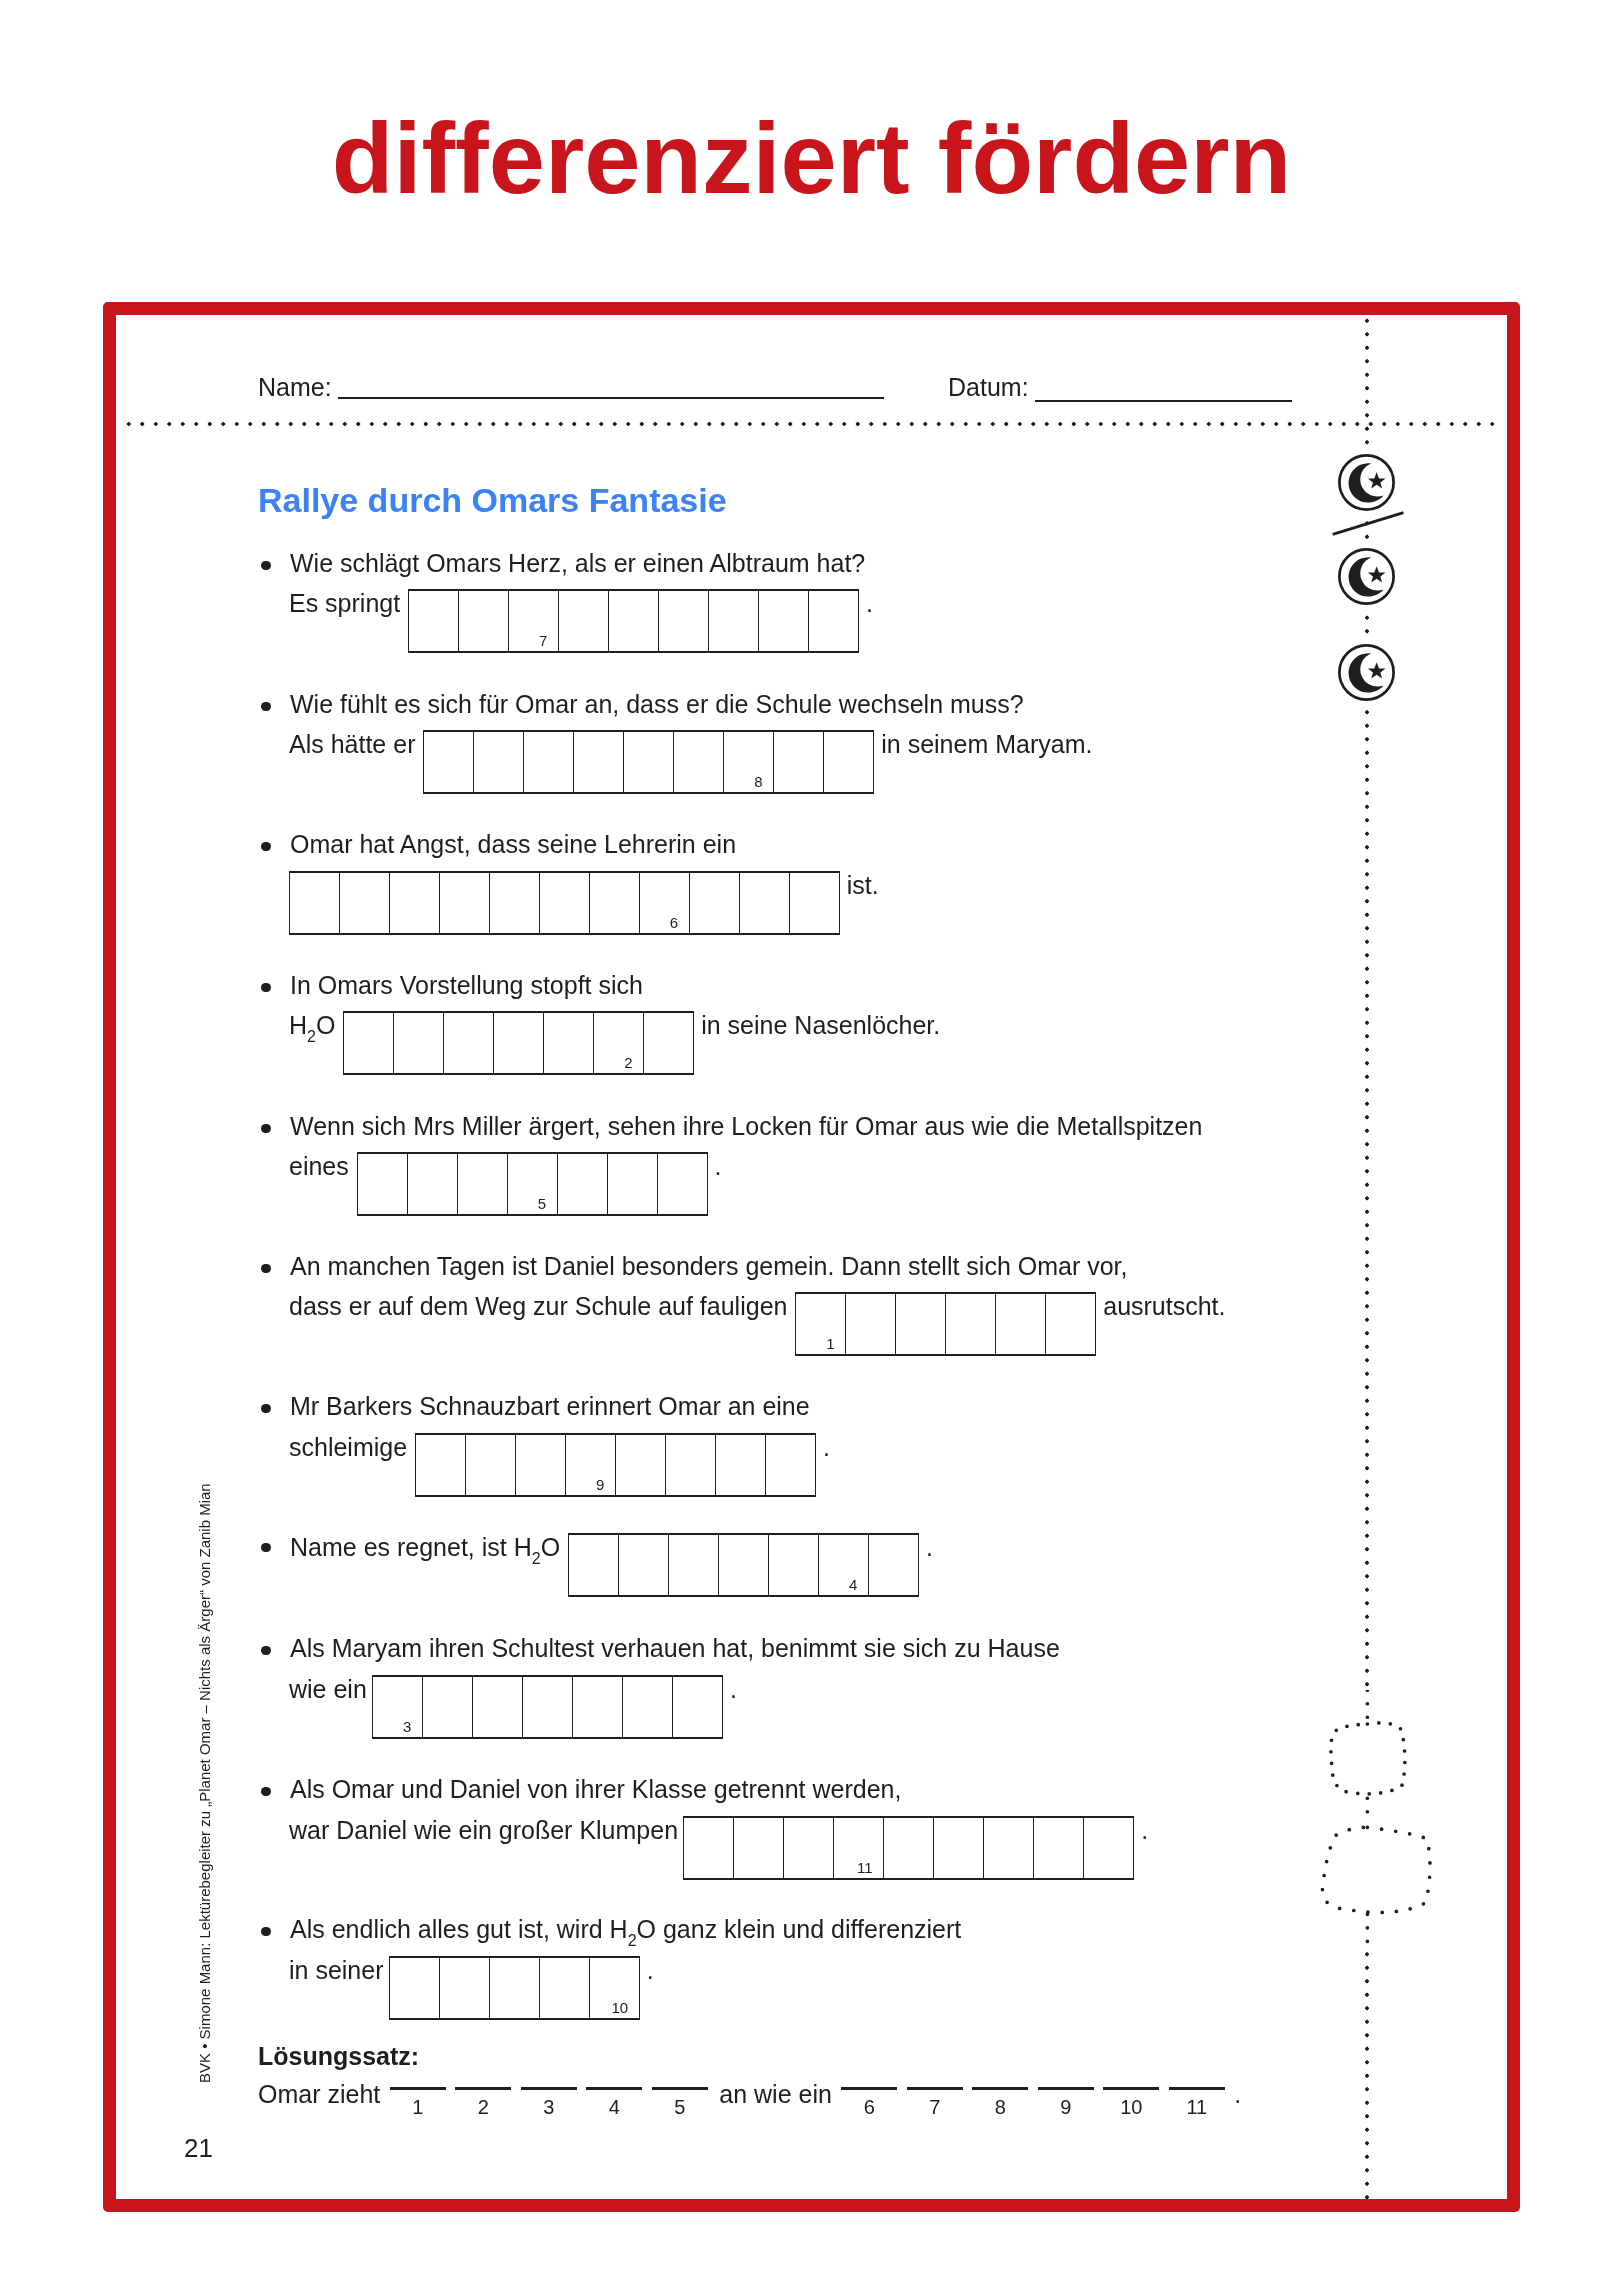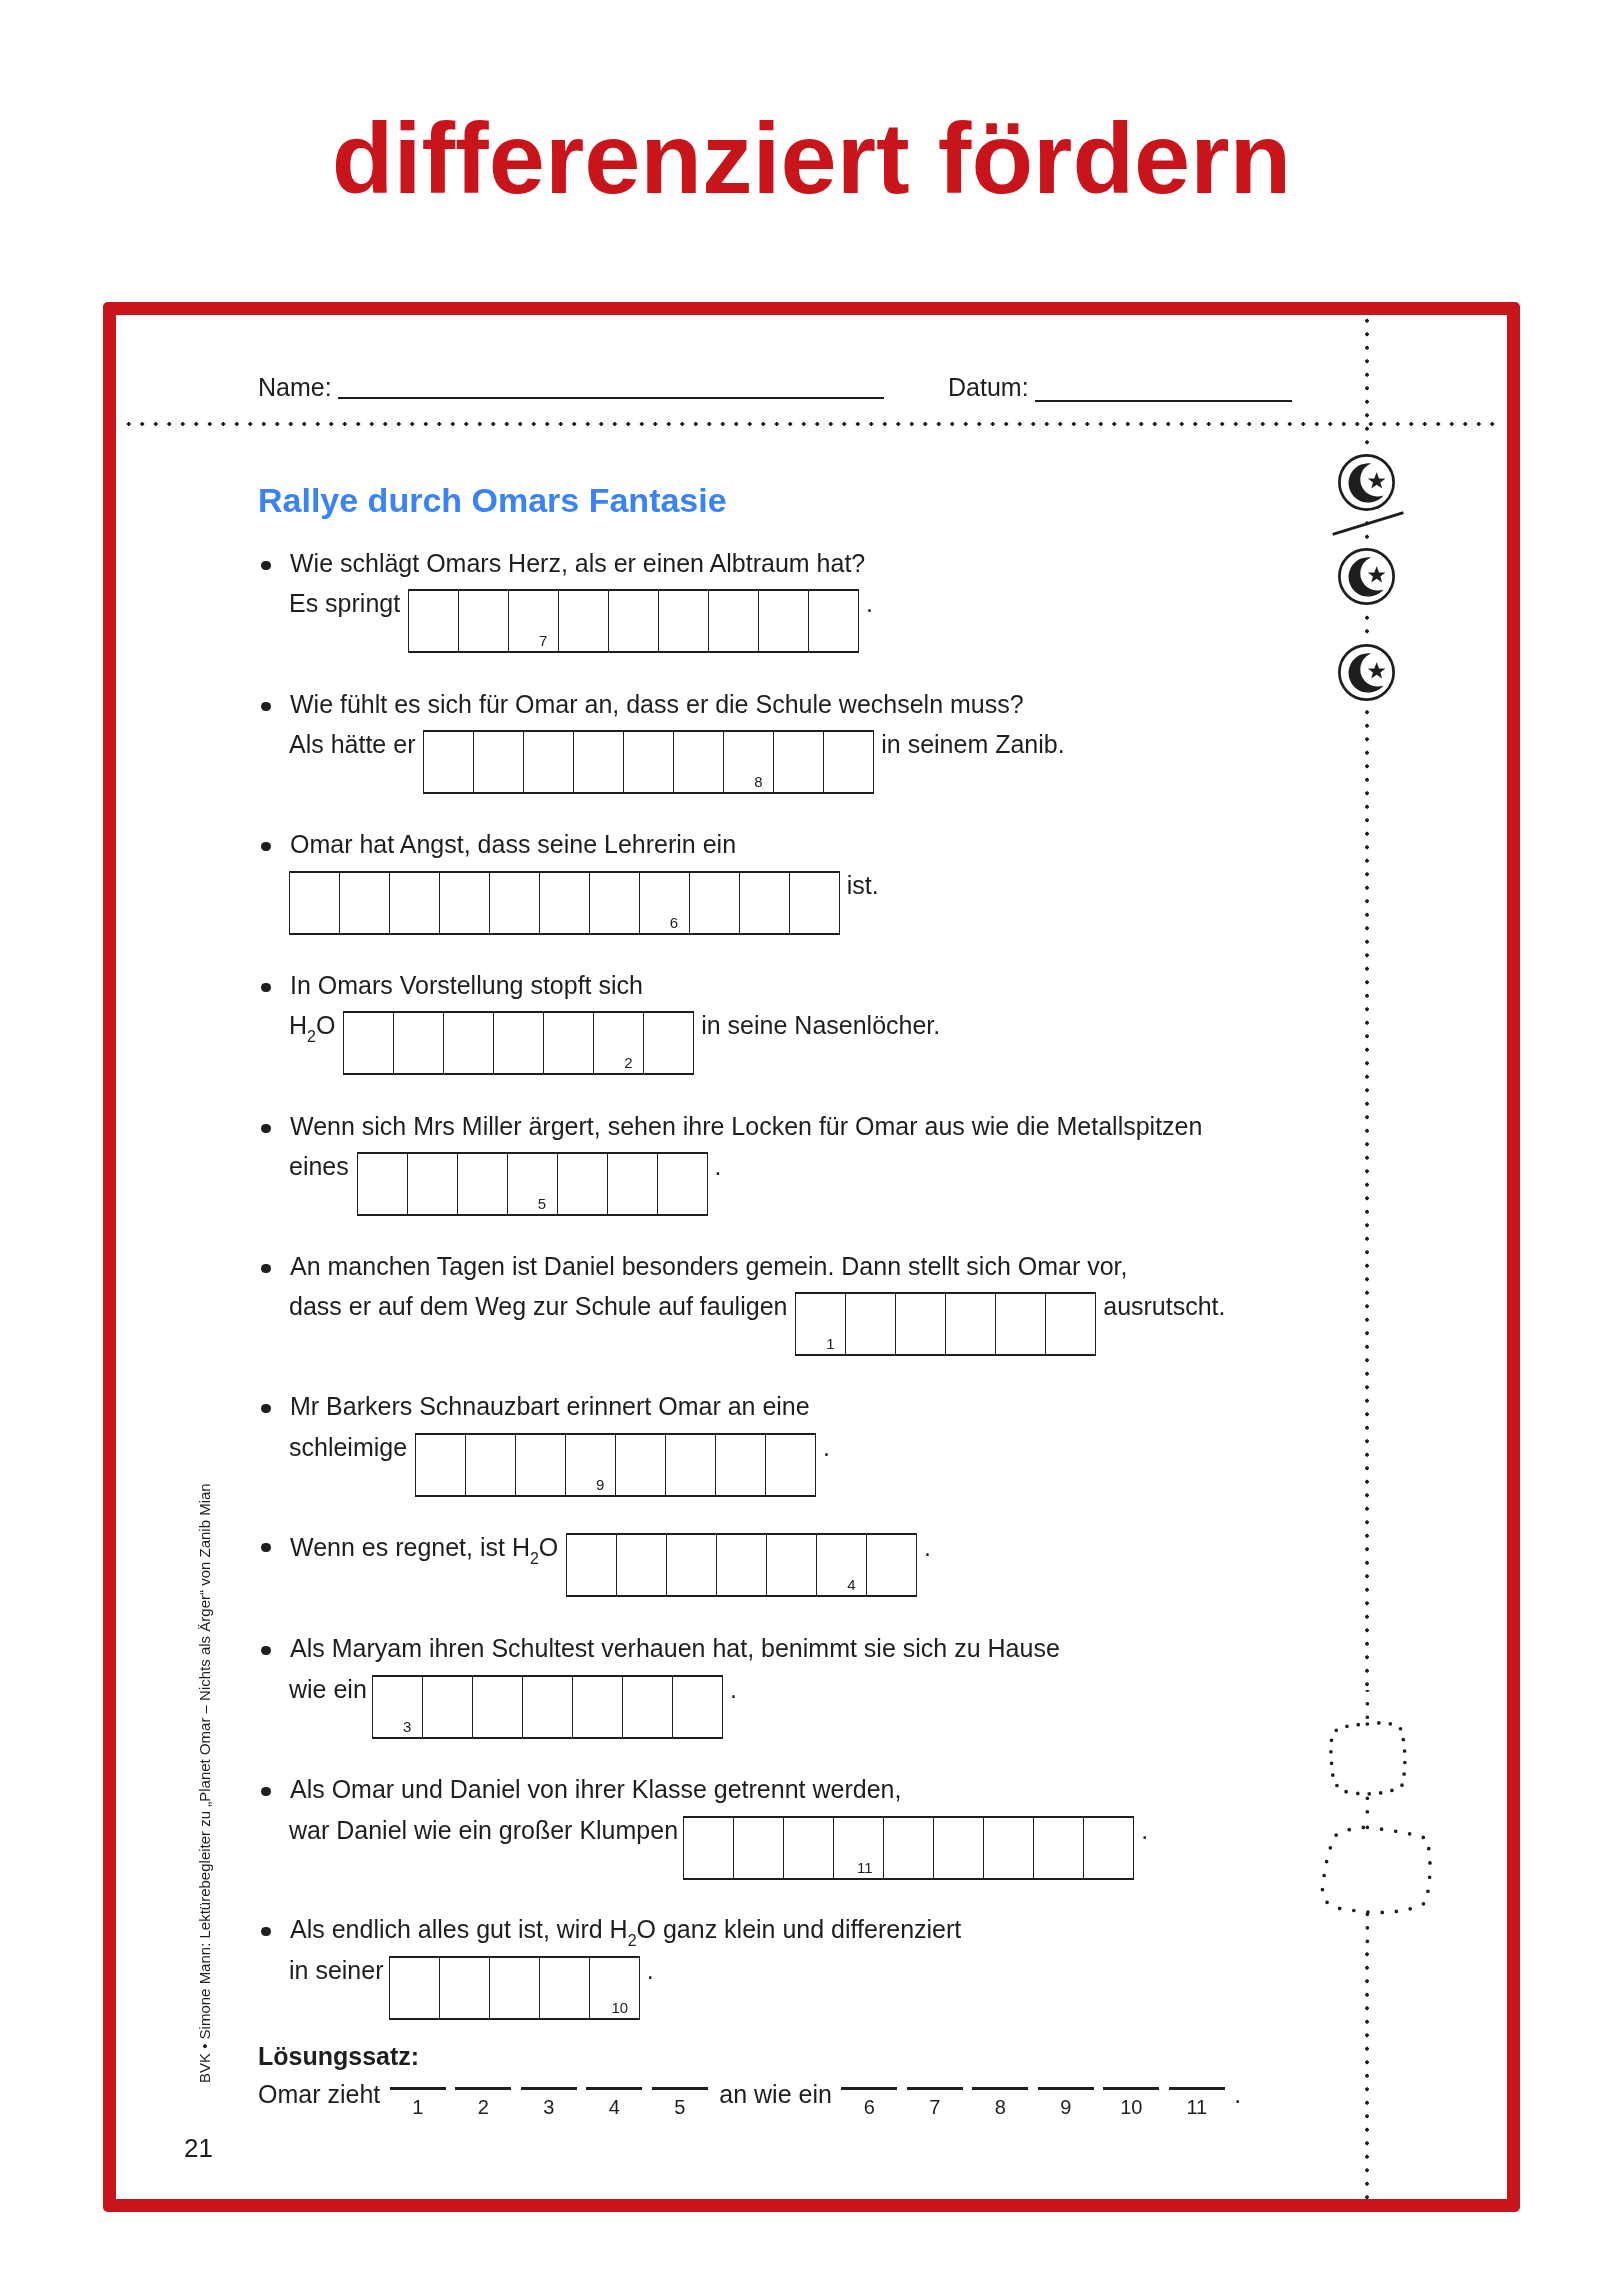--- a/index.html
+++ b/index.html
@@ -99,21 +99,21 @@
       <div class="cell"></div>
       <div class="cell"></div>
       <div class="cell"></div>
       <div class="cell"></div>
       <div class="cell">
         <span class="num">8</span>
       </div>
       <div class="cell"></div>
       <div class="cell"></div>
     </div>
-  <span class="post">in seinem Zanib.</span>
+  <span class="post">in seinem Maryam.</span>
 </div>
 
 <div class="q" style="top:830px">
   <span class="bullet"></span>
   <span class="text">Omar hat Angst, dass seine Lehrerin ein</span>
 </div>
 <div class="ans" style="top:871px">
   <div class="boxes">
       <div class="cell"></div>
       <div class="cell"></div>
@@ -209,21 +209,21 @@
       <div class="cell"></div>
       <div class="cell"></div>
     </div>
   <span class="post">.</span>
 </div>
 
 <div class="ans" style="top:1533px; left:258px">
   <span class="bullet" style="position:relative; width:32px; height:27px; display:inline-block">
     <span style="position:absolute; left:3.4px; top:9.5px; width:9.5px; height:9.5px; border-radius:50%; background:#1e1e1e"></span>
   </span>
-  <span class="pre"><span>Wenn es regnet, ist H</span><span class="sub">2</span><span>O</span></span>
+  <span class="pre"><span>Name es regnet, ist H</span><span class="sub">2</span><span>O</span></span>
   <div class="boxes">
       <div class="cell"></div>
       <div class="cell"></div>
       <div class="cell"></div>
       <div class="cell"></div>
       <div class="cell"></div>
       <div class="cell">
         <span class="num">4</span>
       </div>
       <div class="cell"></div>

